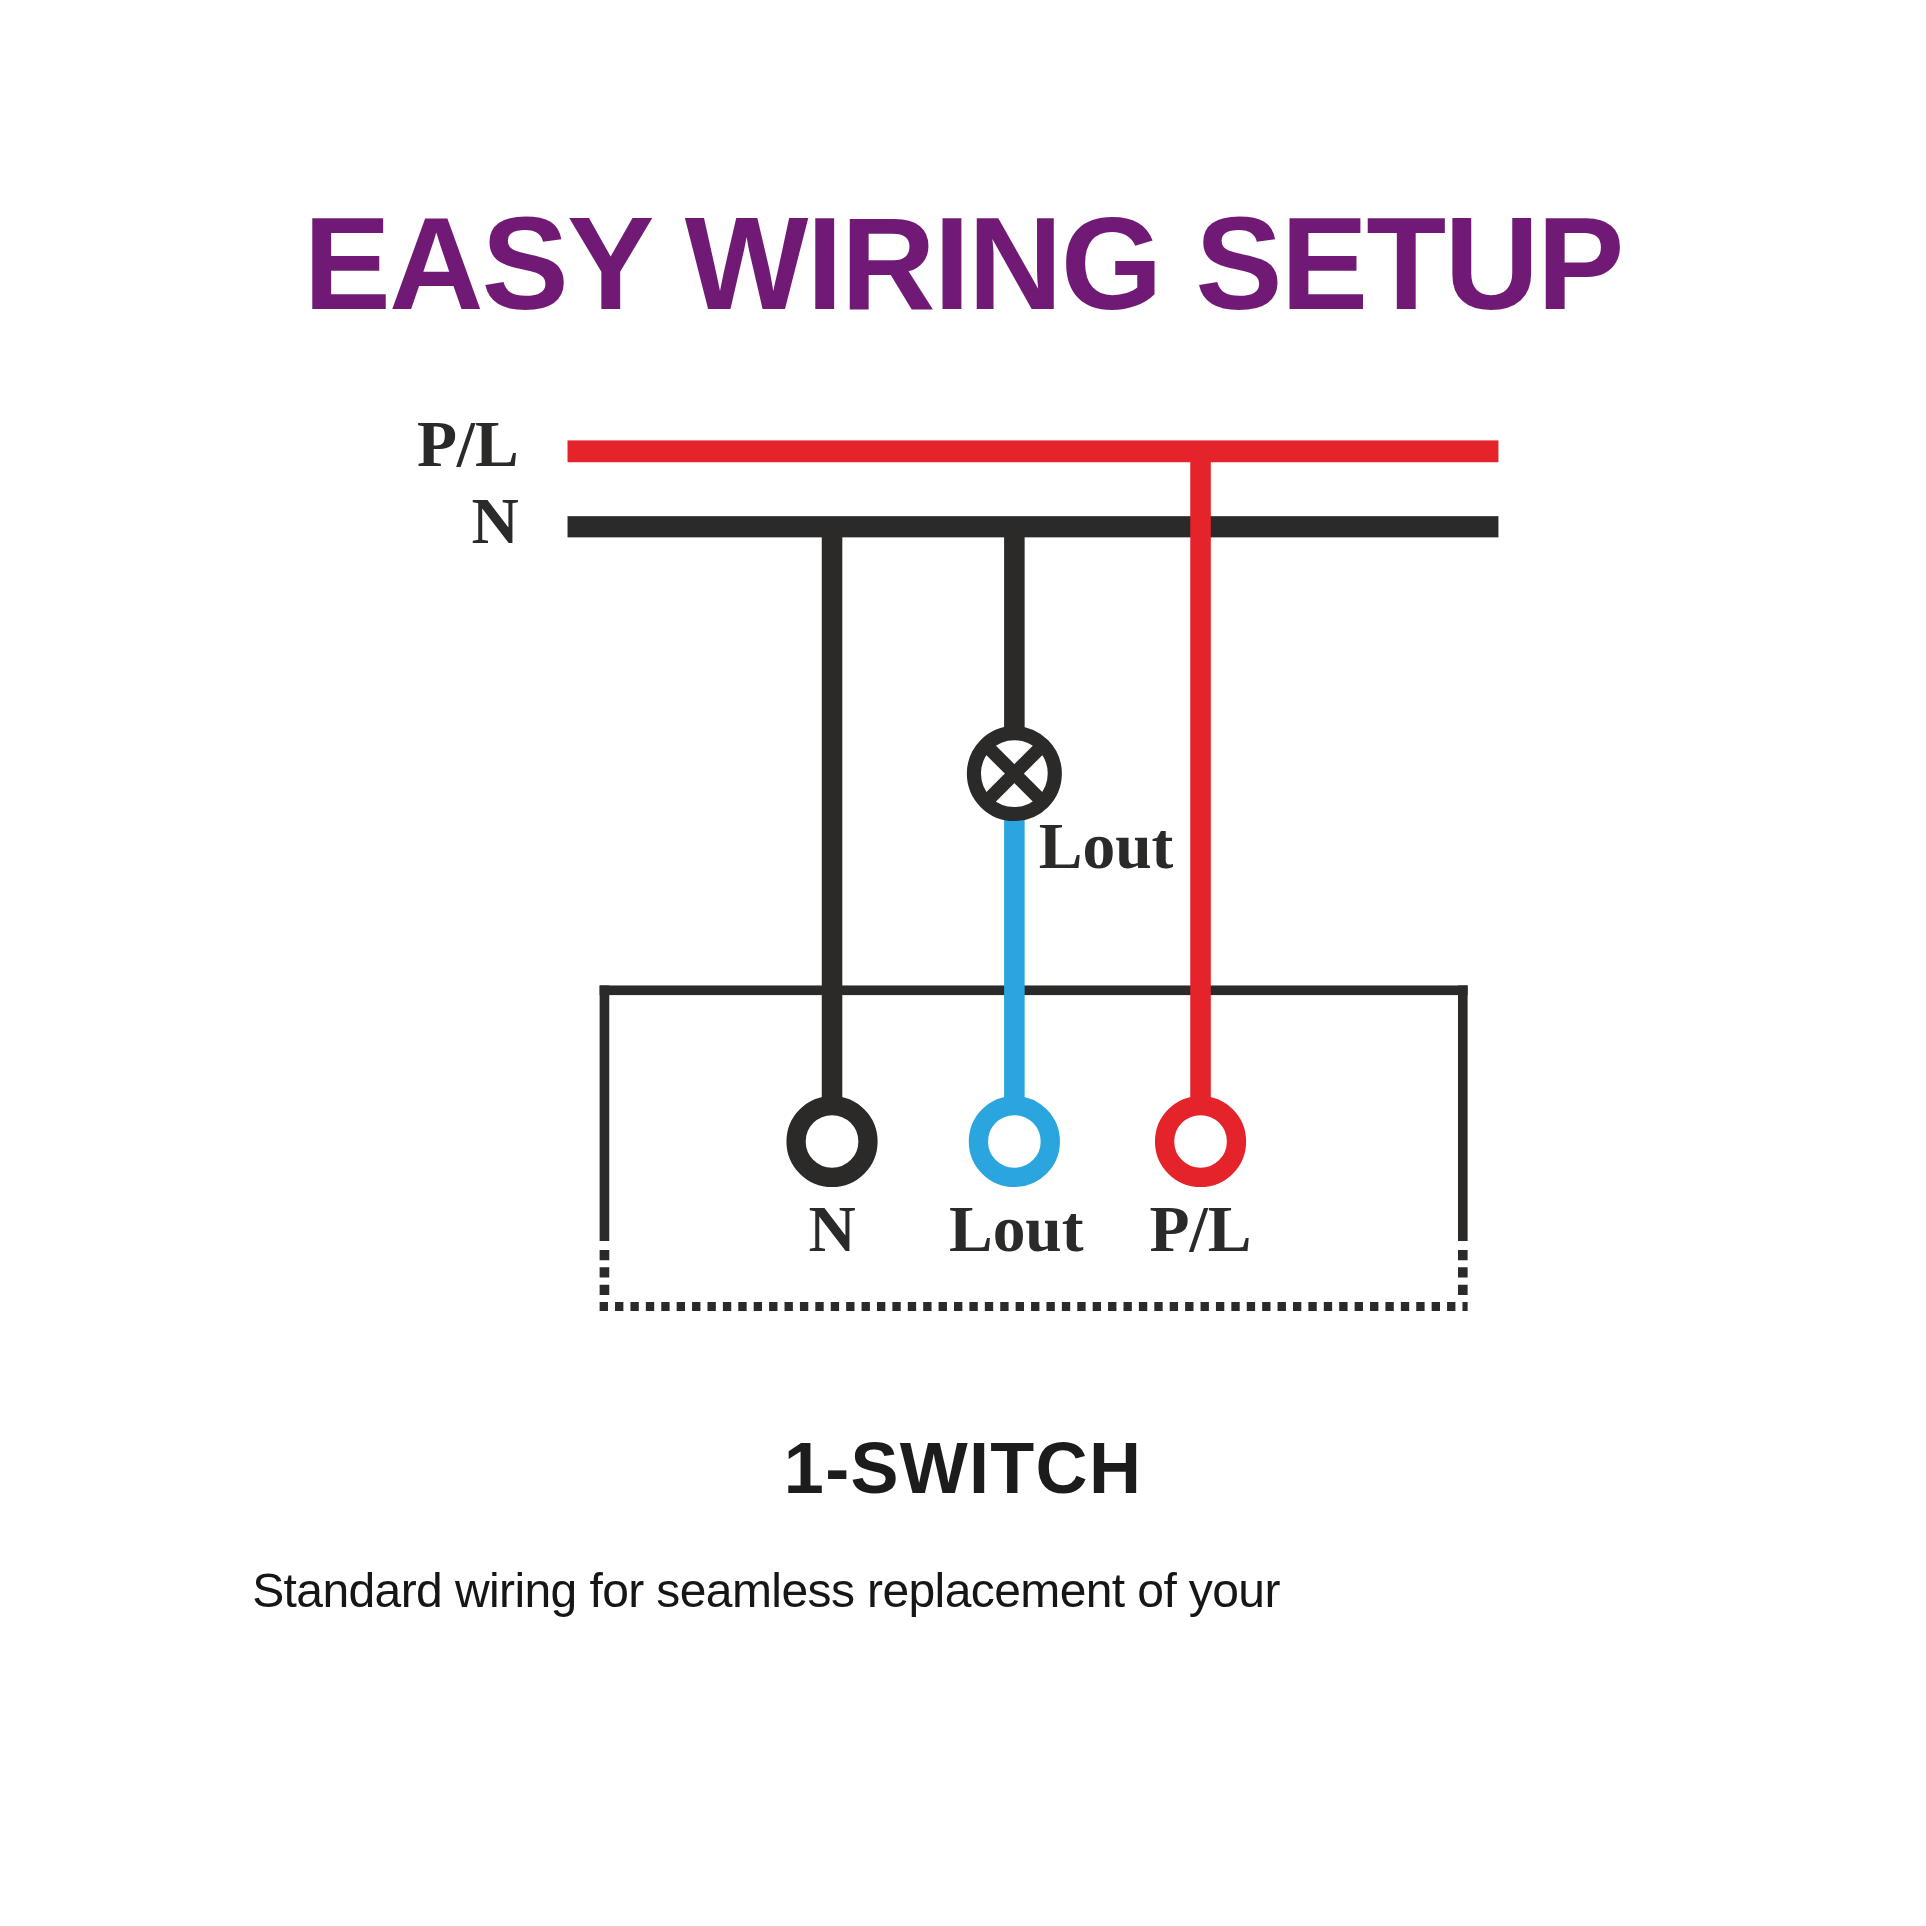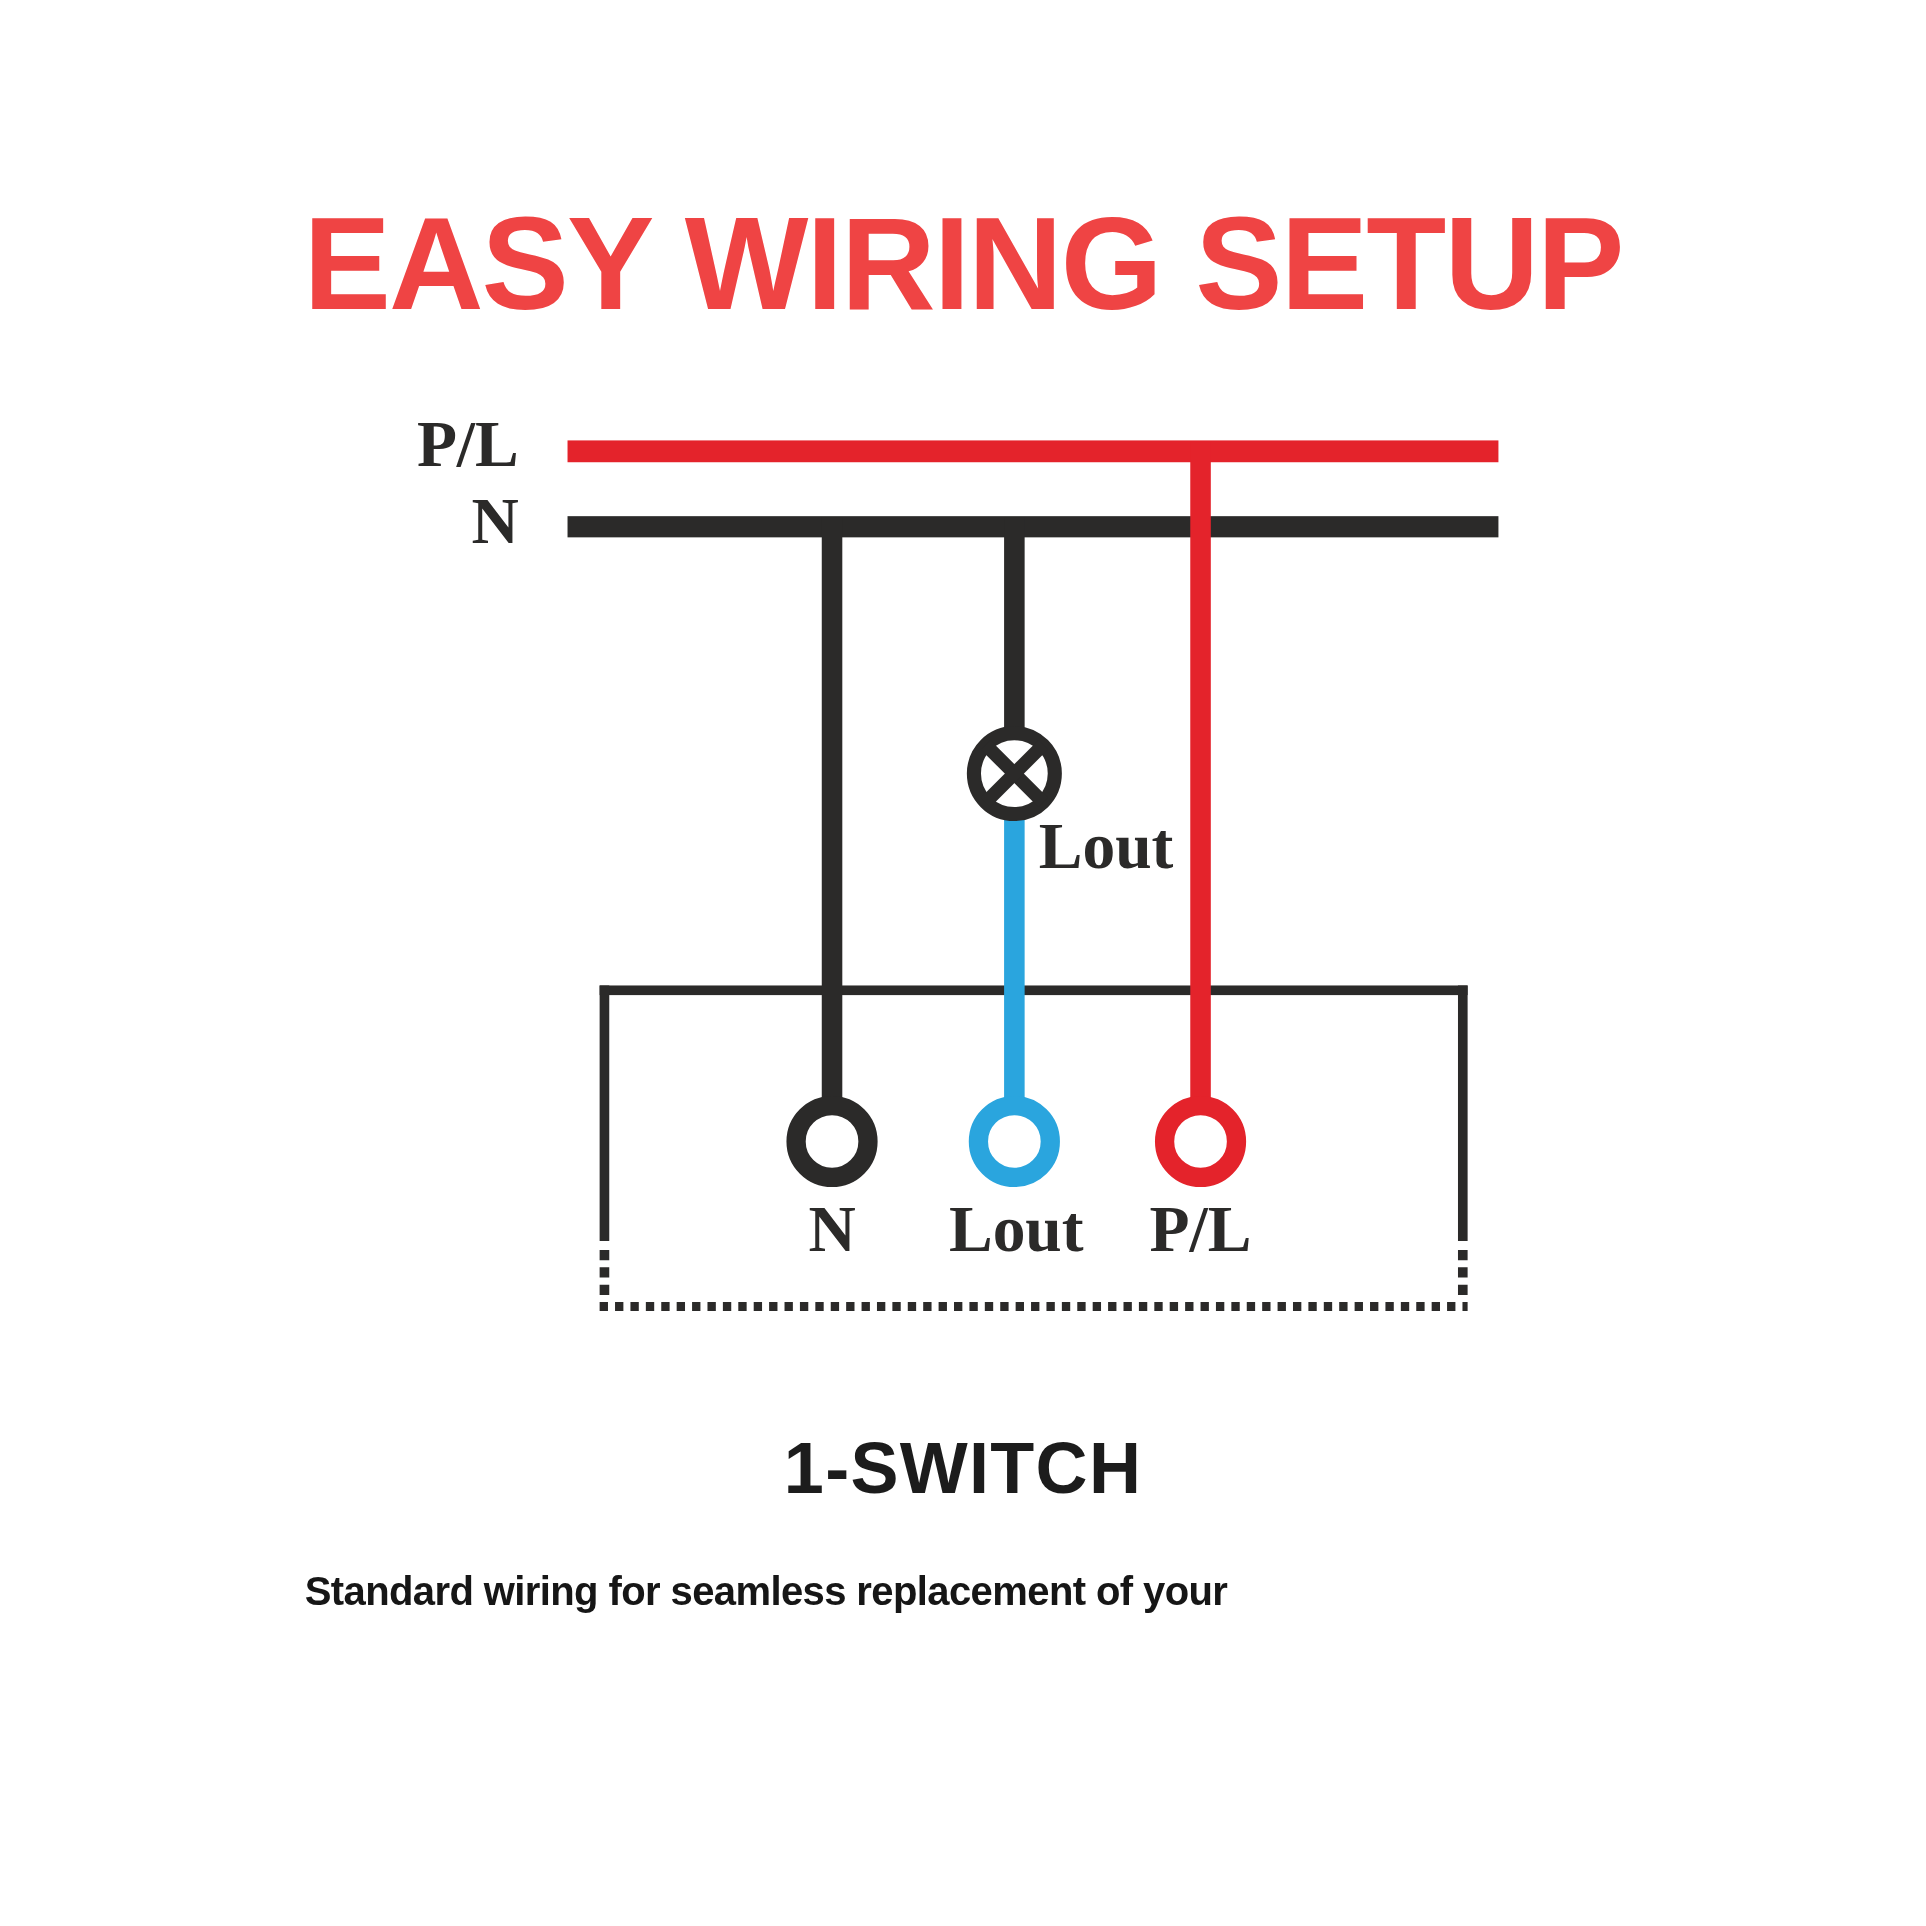--- a/index.html
+++ b/index.html
@@ -15,21 +15,21 @@
   .page-title {
     position: absolute;
     left: 0;
     top: 198px;
     width: 1926px;
     text-align: center;
     font-size: 131px;
     font-weight: 800;
     letter-spacing: -1.9px;
     line-height: 1;
-    color: #ef4444;
+    color: #701a75;
     white-space: nowrap;
   }
   .diagram-svg {
     position: absolute;
     left: 0;
     top: 0;
     width: 1926px;
     height: 1926px;
   }
   .serif-label {
@@ -50,22 +50,22 @@
     line-height: 1;
     color: #1C1C1C;
     white-space: nowrap;
   }
   .caption-desc {
     position: absolute;
     left: 0;
     top: 1542px;
     width: 1532px;
     text-align: center;
-    font-size: 40px;
-    font-weight: 700;
+    font-size: 48px;
+    font-weight: 400;
     letter-spacing: -0.6px;
     line-height: 98px;
     color: #161616;
   }
   .caption-desc .line { display: block; }
 </style>
 </head>
 <body>
 
 <div class="page-title">EASY WIRING SETUP</div>

